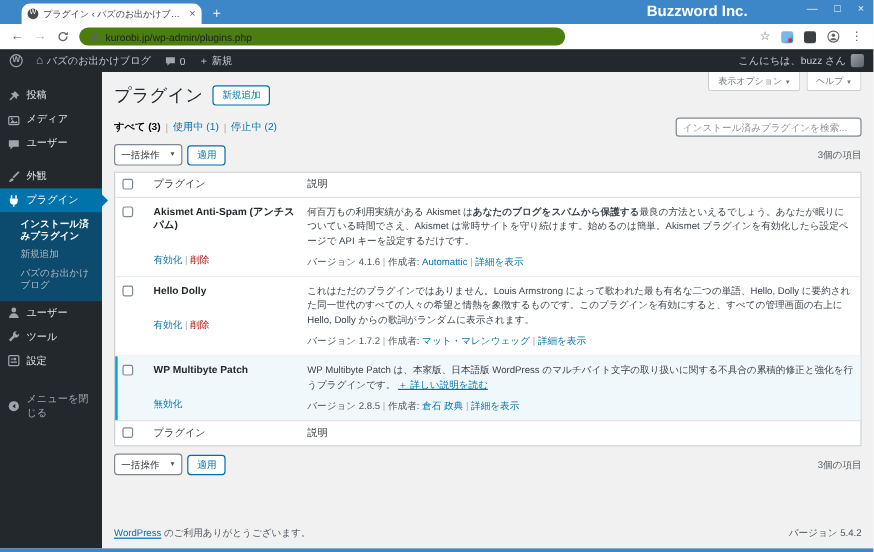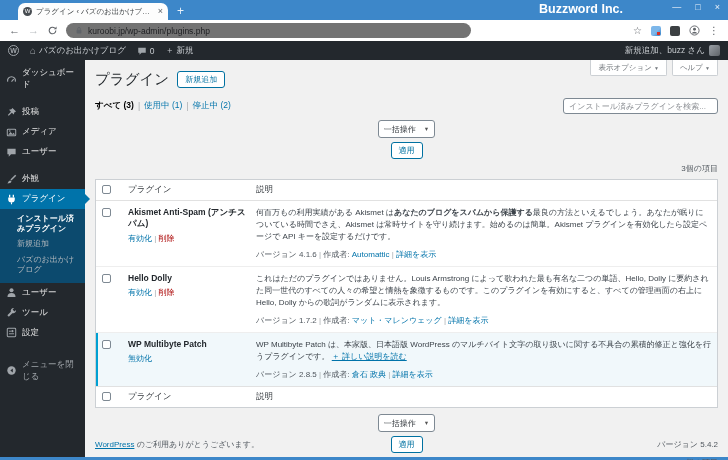--- a/index.html
+++ b/index.html
@@ -12,21 +12,21 @@
   .tab { margin-left:18px; width:150px; height:17px; background:#fdfdfd; border-radius:7px 7px 0 0; display:flex; align-items:center; padding:0 5px; gap:4px; }
   .favicon { width:9px; height:9px; border-radius:50%; background:#464b50; color:#fff; font-size:6px; line-height:9px; text-align:center; flex:0 0 auto; }
   .tab-title { flex:1; font-size:7.5px; color:#3c4043; white-space:nowrap; overflow:hidden; text-overflow:ellipsis; }
   .tab-close { font-size:9px; color:#5f6368; line-height:1; }
   .newtab-btn { color:#eaf2fa; font-size:12px; margin:0 0 3px 9px; line-height:1; }
   .win-title { position:absolute; right:105px; top:2px; color:#fff; font-size:12.5px; font-weight:bold; }
   .win-controls { position:absolute; right:8px; top:2px; display:flex; gap:14px; color:#e9f1fa; font-size:9px; }
   .urlbar { height:21px; background:#fff; display:flex; align-items:center; padding:0 9px; gap:8px; flex:0 0 auto; }
   .nav-ic { font-size:11px; color:#5f6368; line-height:1; }
   .nav-ic.dim { color:#b9bdc1; }
-  .url-pill { flex:1; max-width:405px; height:15px; background:#737373; border-radius:8px; display:flex; align-items:center; gap:5px; padding:0 9px; }
+  .url-pill { flex:1; max-width:405px; height:15px; background:#4d7c0f; border-radius:8px; display:flex; align-items:center; gap:5px; padding:0 9px; }
   .url-text { font-size:8.5px; color:#202124; }
   .ext-ics { margin-left:auto; display:flex; align-items:center; gap:9px; }
   .star { font-size:10px; color:#5f6368; }
   .ext-blue { width:10px; height:10px; border-radius:2px; background:linear-gradient(135deg,#7db7ea 55%,#2f7cc4); position:relative; }
   .ext-blue::after { content:''; position:absolute; right:1px; bottom:1px; width:3px; height:3px; background:#d93025; }
   .ext-dark { width:10px; height:10px; border-radius:2px; background:#3c4043; }
   .kebab { font-size:10px; color:#5f6368; }
 
   
   .adminbar { height:19px; background:#23282d; display:flex; align-items:center; padding:0 8px; gap:11px; color:#c8ccd0; font-size:8.5px; flex:0 0 auto; }
@@ -61,36 +61,36 @@
   .meta-btn .car { font-size:5px; }
   .h1row { padding-top:10px; display:flex; align-items:center; gap:8px; }
   .page-title { font-size:14.5px; font-weight:400; color:#23282d; }
   .btn-sec { background:#fff; border:1px solid #0071a1; color:#0071a1; font-size:8px; padding:2px 7px; border-radius:3px; cursor:pointer; }
   .filterrow { margin-top:9px; display:flex; align-items:center; font-size:8.5px; color:#444; }
   .flink { color:#0073aa; text-decoration:none; cursor:pointer; }
   .flink.current { color:#000; font-weight:bold; }
   .fsep { color:#a7aaad; margin:0 4px; }
   .search-input { margin-left:auto; width:155px; height:16px; border:1px solid #7e8993; border-radius:3px; font-size:8px; padding:0 5px; color:#32373c; background:#fff; }
   .search-input::placeholder { color:#8c8f94; }
-  .toolbar { margin-top:6px; display:flex; align-items:center; gap:4px;flex-direction:column; }
+  .toolbar { margin-top:6px; display:flex; align-items:center; gap:4px; }
   .select { background:#fff; border:1px solid #7e8993; border-radius:3px; font-size:8px; color:#32373c; padding:2.5px 5px; display:flex; align-items:center; gap:8px; cursor:pointer; }
   .select .car { font-size:5.5px; color:#555; }
   .count { margin-left:auto; font-size:8px; color:#50575e; }
 
   
   .table { margin-top:5px; background:#fff; border:1px solid #ccd0d4; }
   .trow { display:grid; grid-template-columns:18px 120px 1fr; column-gap:8px; padding:6px 6px; }
   .thead { padding:4px 6px; border-bottom:1px solid #e1e1e1; font-size:8.5px; color:#32373c; }
   .tfoot { padding:4px 6px; border-top:1px solid #e1e1e1; font-size:8.5px; color:#32373c; }
   .cb { width:9px; height:9px; border:1px solid #7e8993; border-radius:2px; background:#fff; margin-top:1px; cursor:pointer; }
   .prow { border-bottom:1px solid #eee; }
   .prow.last { border-bottom:none; }
   .prow.active-plugin { background:#f1f8fb; border-left:2px solid #00a0d2; padding-left:4px; }
   .pname { font-size:8.5px; font-weight:bold; color:#23282d; line-height:1.35; }
-  .pactions { margin-top:3px; font-size:8px; }
+  .pactions { margin-top:17px; font-size:8px; }
   .alink { color:#0073aa; text-decoration:none; cursor:pointer; }
   .dlink { color:#a00; text-decoration:none; cursor:pointer; }
   .asep { color:#a7aaad; }
   .pdesc { font-size:8px; color:#3c434a; line-height:1.5; }
   .pdesc .b { font-weight:bold; }
   .readmore { color:#0073aa; text-decoration:underline; cursor:pointer; }
   .pmeta { margin-top:6px; font-size:8px; color:#50575e; }
   .pmeta .alink { text-decoration:none; }
 
   
@@ -153,37 +153,28 @@
     <span class="ab-item">
       <svg class="icon-svg" width="10" height="10" viewBox="0 0 12 12">
           <path d="M1.5 2h9v6h-5L3 10.5V8H1.5z" fill="#a0a5aa"></path>
         </svg>
       <span>0</span>
     </span>
     <span class="ab-item">
       <span>＋ 新規</span>
     </span>
     <span class="ab-right">
-      <span>新規追加、buzz さん</span>
+      <span>こんにちは、buzz さん</span>
       <span class="avatar"></span>
     </span>
   </div>
 
   <div class="bodyrow">
 
     <div class="sidebar">
-      <div class="mi">
-        <span class="ic">
-            <svg width="11" height="11" viewBox="0 0 12 12">
-              <path d="M1.8 8.2a4.3 4.3 0 1 1 8.4 0" fill="none" stroke="currentColor" stroke-width="1.3"></path>
-              <path d="M6 8.2 8.4 5.6" stroke="currentColor" stroke-width="1.2"></path>
-            </svg>
-          </span>
-        <span>ダッシュボード</span>
-      </div>
       <div class="gap"></div>
       <div class="mi">
         <span class="ic">
             <svg width="11" height="11" viewBox="0 0 12 12">
               <path d="M7 1l4 4-1.8.7-.7 2.6-2.1-2.1L3 9.6 2 8.6l3.4-3.4L3.3 3.1 5.9 2.4z" fill="currentColor"></path>
             </svg>
           </span>
         <span>投稿</span>
       </div>
       <div class="mi">

